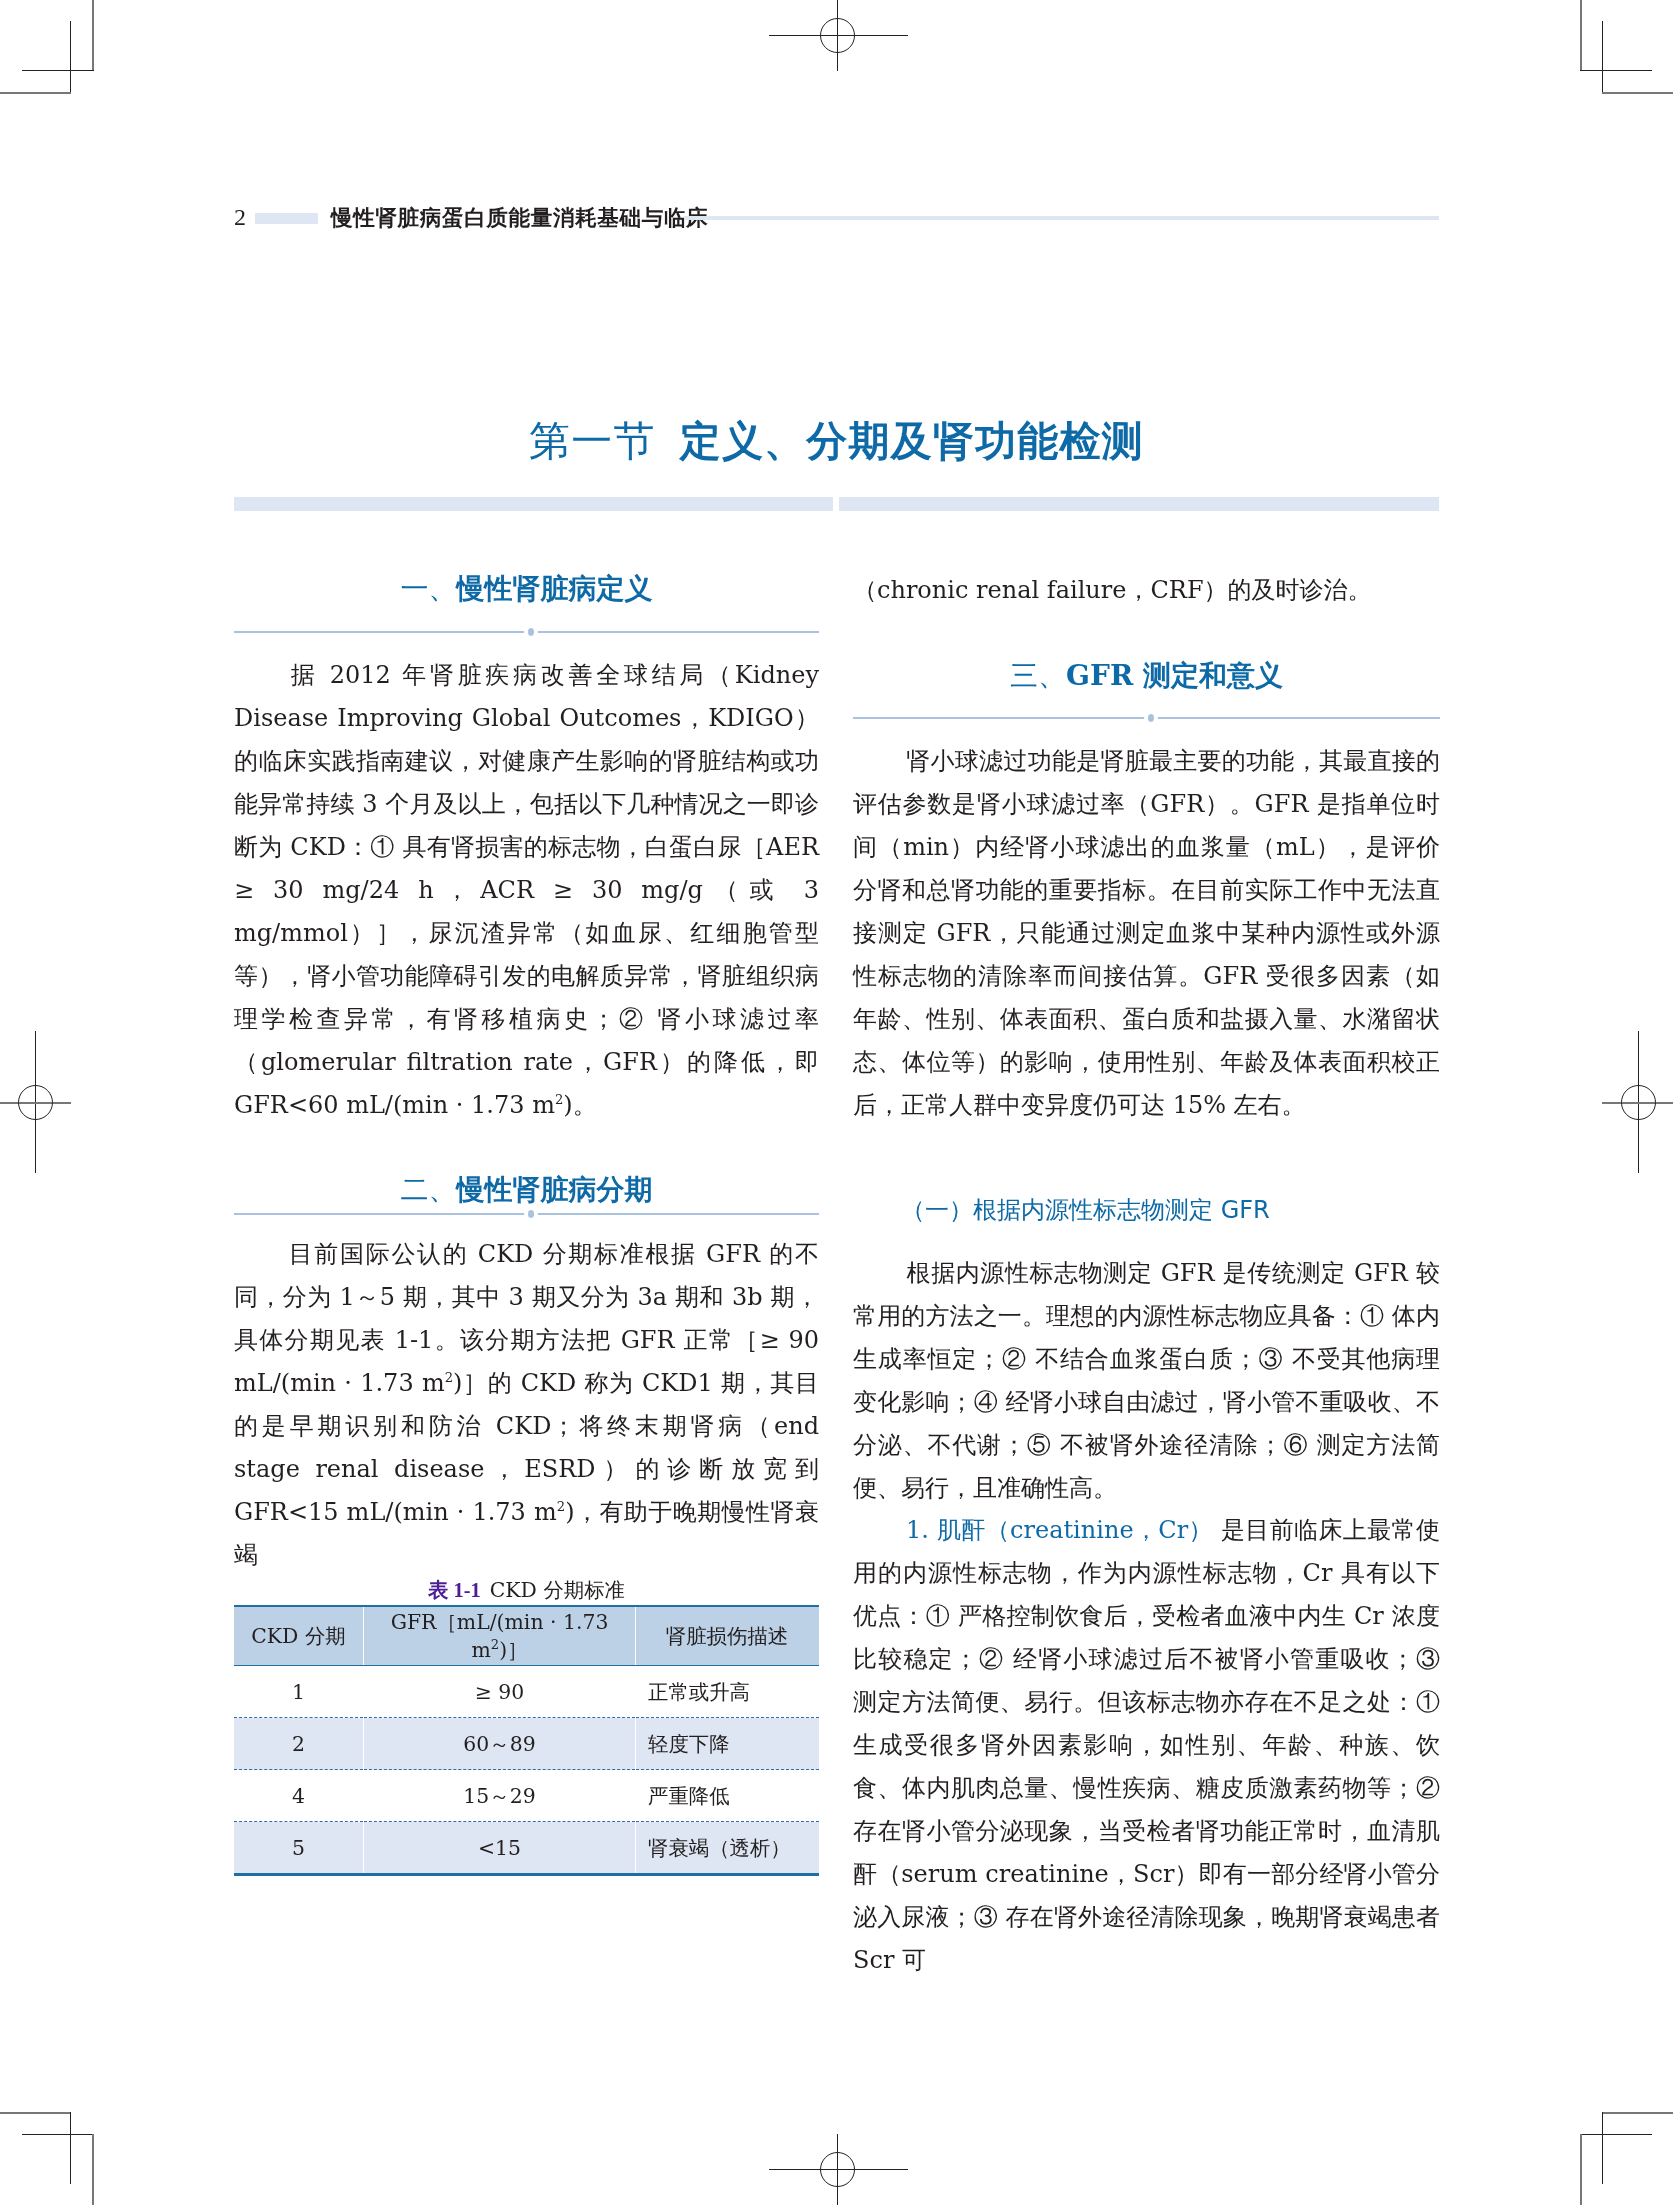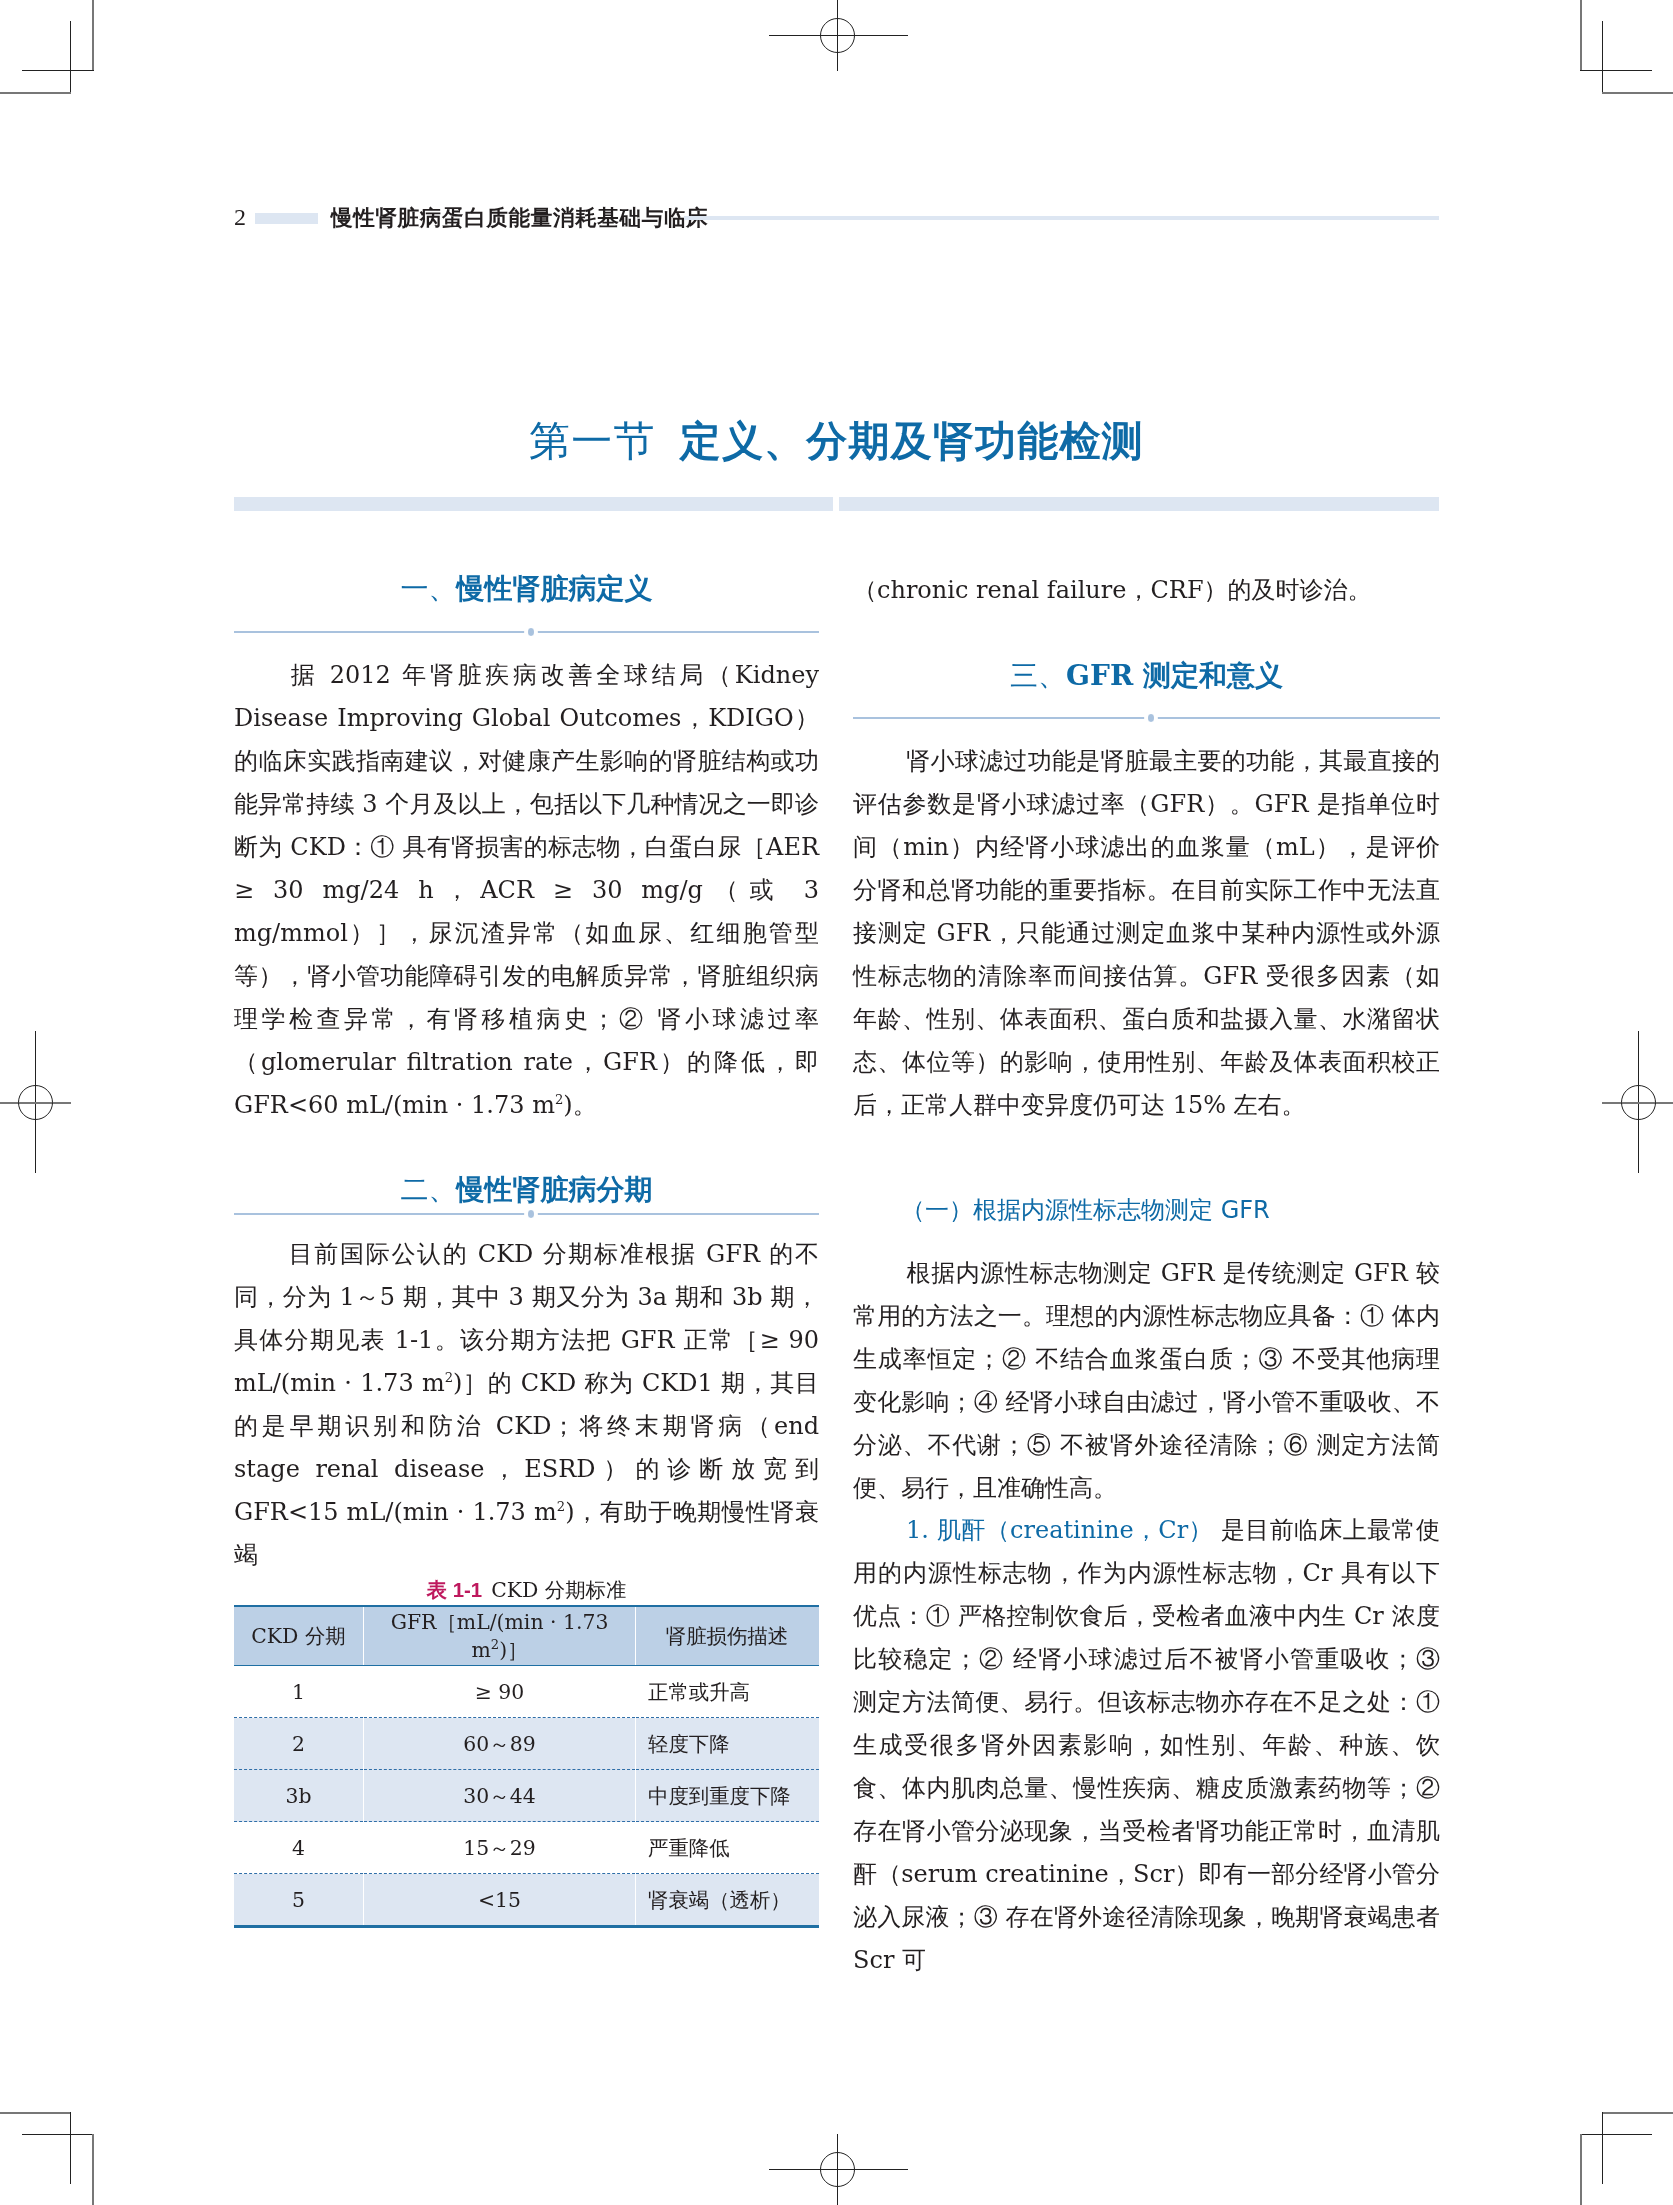--- a/index.html
+++ b/index.html
@@ -31,21 +31,21 @@
                   background:#a9c2de; border-radius:50%; border-left:4.8px solid #fff; border-right:4.8px solid #fff; }
 
   .para { position:absolute; text-align:justify; text-align-last:left; font-size:24px; line-height:43px; }
   .para .ind { display:inline-block; width:53px; }
   .h3 { position:absolute; font-size:24px; color:#0e6aa6; font-family:"DejaVu Sans","Liberation Sans",sans-serif; }
   .blue { color:#0e6aa6; }
   sup { font-size:13.2px; line-height:0; }
 
   
   .tcap { position:absolute; left:234px; width:585px; top:1576px; text-align:center; font-size:20.4px; }
-  .tcap .lbl { color:#be185d; font-weight:bold; font-family:Liberation Sans, sans-serif; margin-right:9px; }
+  .tcap .lbl { color:#4c1d95; font-weight:bold; font-family:Liberation Serif, serif; margin-right:9px; }
   table.ckd { position:absolute; left:234px; top:1605px; width:585px; border-collapse:collapse; font-size:20.4px;
               border-top:2.4px solid #1f6fa3; border-bottom:3px solid #1f6fa3; }
   table.ckd th { background:#bcd0e6; font-weight:normal; height:49px; border-bottom:1.8px solid #1f6fa3; }
   table.ckd td { height:49px; border-top:1.2px dashed #2f6ea8; }
   table.ckd tr.first td { border-top:none; }
   table.ckd tr.shade td { background:#dde6f2; }
   table.ckd th + th, table.ckd td + td { border-left:1.8px solid #ffffff; }
   table.ckd .c1 { width:127px; text-align:center; }
   table.ckd .c2 { width:269px; text-align:center; }
   table.ckd .c3 { text-align:left; padding-left:12px; }
@@ -143,25 +143,20 @@
     <tr class="first">
       <td class="c1">1</td>
       <td class="c2">≥ 90</td>
       <td class="c3">正常或升高</td>
     </tr>
     <tr class="shade">
       <td class="c1">2</td>
       <td class="c2">60～89</td>
       <td class="c3">轻度下降</td>
     </tr>
-    <tr class="shade">
-      <td class="c1">3b</td>
-      <td class="c2">30～44</td>
-      <td class="c3">中度到重度下降</td>
-    </tr>
     <tr>
       <td class="c1">4</td>
       <td class="c2">15～29</td>
       <td class="c3">严重降低</td>
     </tr>
     <tr class="shade">
       <td class="c1">5</td>
       <td class="c2">&lt;15</td>
       <td class="c3">肾衰竭（透析）</td>
     </tr>

